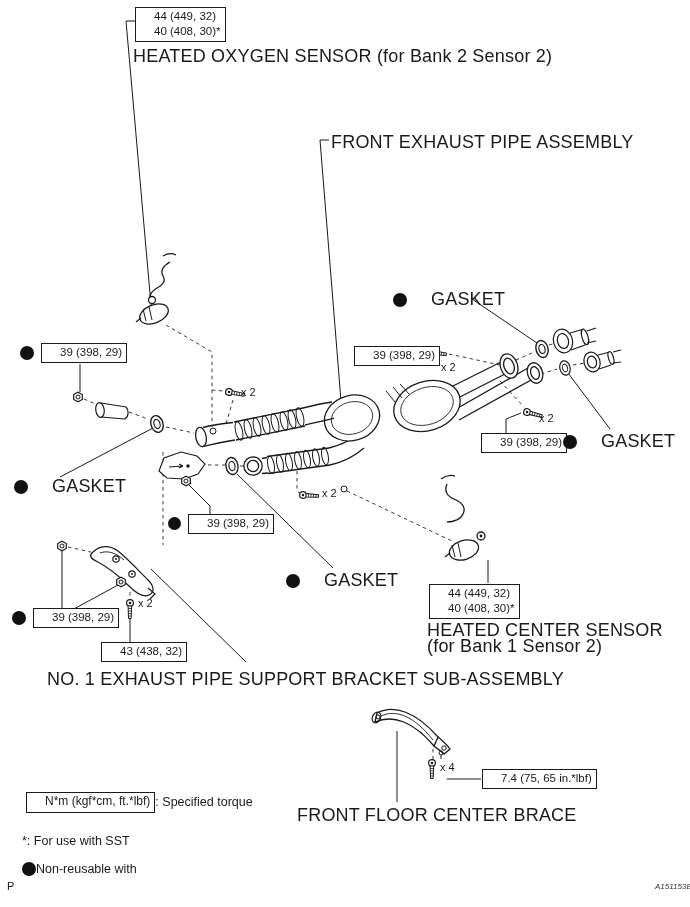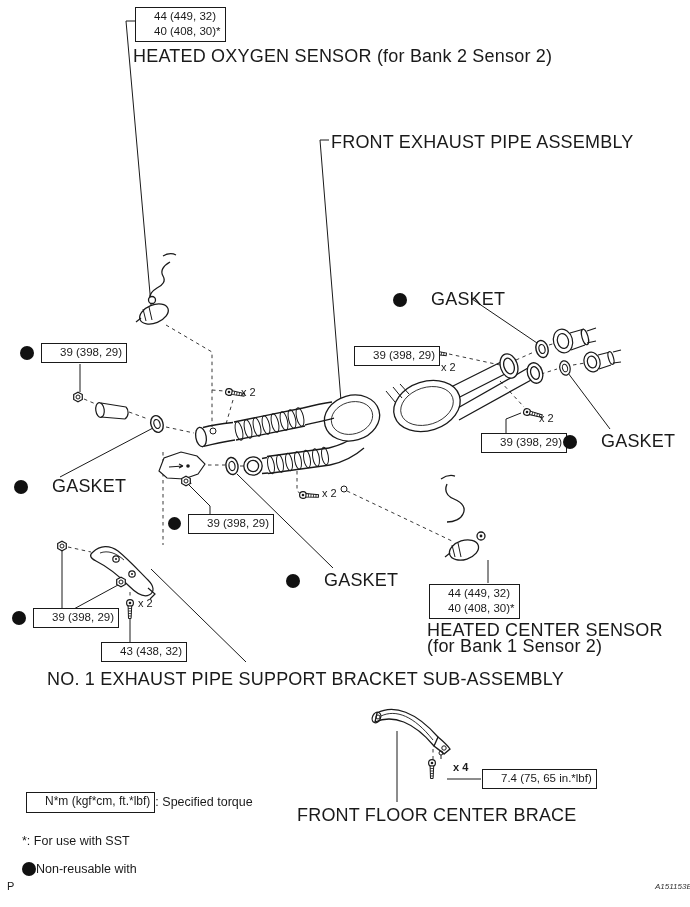--- a/index.html
+++ b/index.html
@@ -286,21 +286,21 @@
 
   <div class="ov cap" style="left:47px;top:669px;">NO. 1 EXHAUST PIPE SUPPORT BRACKET SUB-ASSEMBLY</div>
 
   <div class="ov tbox twoline" style="left:429px;top:584px;">
     <div>44 (449, 32)</div>
     <div>40 (408, 30)*</div>
   </div>
   <div class="ov cap" style="left:427px;top:620px;">HEATED CENTER SENSOR</div>
   <div class="ov cap" style="left:427px;top:636px;">(for Bank 1 Sensor 2)</div>
 
-  <div class="ov qty" style="left:453px;top:761px;font-weight:bold;">x 4</div>
+  <div class="ov qty" style="left:440px;top:761px;">x 4</div>
   <div class="ov tbox" style="left:482px;top:769px;">7.4 (75, 65 in.*lbf)</div>
   <div class="ov cap" style="left:297px;top:805px;">FRONT FLOOR CENTER BRACE</div>
 
   <div class="ov legendline" style="left:26px;top:792px;">
     <span class="tbox" style="font-size:12px;">N*m (kgf*cm, ft.*lbf)</span>
     <span>: Specified torque</span>
   </div>
   <div class="ov" style="left:22px;top:834px;font-size:12.5px;">*: For use with SST</div>
   <div class="ov legendline" style="left:22px;top:862px;">
     <span class="dot"></span>

